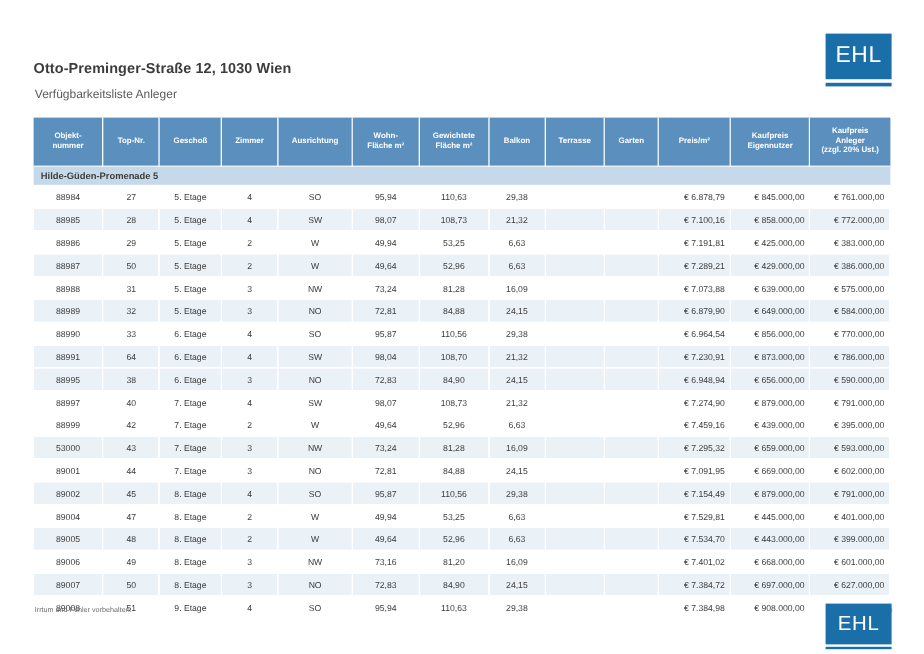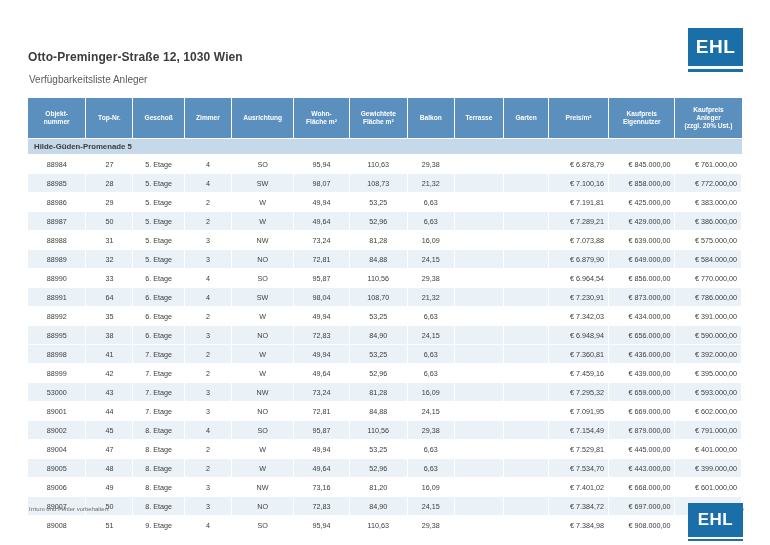--- a/index.html
+++ b/index.html
@@ -54,21 +54,21 @@
     width: 55px;
     height: 38px;
     background: #1b6fa8;
     display: flex;
     align-items: center;
     justify-content: center;
   }
   .logo-text {
     color: #ffffff;
     font-size: 19px;
-    font-weight: bold;
+    font-weight: normal;
     letter-spacing: 0.5px;
     font-family: "Liberation Sans", sans-serif;
   }
   .logo-underline {
     position: absolute;
     right: 27px;
     top: 69px;
     width: 55px;
     height: 3px;
     background: #1b6fa8;
@@ -377,64 +377,49 @@
             <td class="c">SW</td>
             <td class="c">98,04</td>
             <td class="c">108,70</td>
             <td class="c">21,32</td>
             <td class="c"></td>
             <td class="c"></td>
             <td class="r">€ 7.230,91</td>
             <td class="r">€ 873.000,00</td>
             <td class="r">€ 786.000,00</td>
           </tr>
-          <tr class="data-row odd">
-            <td class="c">88992</td>
-            <td class="c">35</td>
-            <td class="c">6. Etage</td>
-            <td class="c">2</td>
-            <td class="c">W</td>
-            <td class="c">49,94</td>
-            <td class="c">53,25</td>
-            <td class="c">6,63</td>
-            <td class="c"></td>
-            <td class="c"></td>
-            <td class="r">€ 7.342,03</td>
-            <td class="r">€ 434.000,00</td>
-            <td class="r">€ 391.000,00</td>
-          </tr>
           <tr class="data-row even">
             <td class="c">88995</td>
             <td class="c">38</td>
             <td class="c">6. Etage</td>
             <td class="c">3</td>
             <td class="c">NO</td>
             <td class="c">72,83</td>
             <td class="c">84,90</td>
             <td class="c">24,15</td>
             <td class="c"></td>
             <td class="c"></td>
             <td class="r">€ 6.948,94</td>
             <td class="r">€ 656.000,00</td>
             <td class="r">€ 590.000,00</td>
           </tr>
-          <tr class="data-row even">
-            <td class="c">88998</td>
-            <td class="c">41</td>
+          <tr class="data-row odd">
+            <td class="c">88997</td>
+            <td class="c">40</td>
             <td class="c">7. Etage</td>
-            <td class="c">2</td>
-            <td class="c">W</td>
-            <td class="c">49,94</td>
-            <td class="c">53,25</td>
-            <td class="c">6,63</td>
-            <td class="c"></td>
-            <td class="c"></td>
-            <td class="r">€ 7.360,81</td>
-            <td class="r">€ 436.000,00</td>
-            <td class="r">€ 392.000,00</td>
+            <td class="c">4</td>
+            <td class="c">SW</td>
+            <td class="c">98,07</td>
+            <td class="c">108,73</td>
+            <td class="c">21,32</td>
+            <td class="c"></td>
+            <td class="c"></td>
+            <td class="r">€ 7.274,90</td>
+            <td class="r">€ 879.000,00</td>
+            <td class="r">€ 791.000,00</td>
           </tr>
           <tr class="data-row odd">
             <td class="c">88999</td>
             <td class="c">42</td>
             <td class="c">7. Etage</td>
             <td class="c">2</td>
             <td class="c">W</td>
             <td class="c">49,64</td>
             <td class="c">52,96</td>
             <td class="c">6,63</td>

